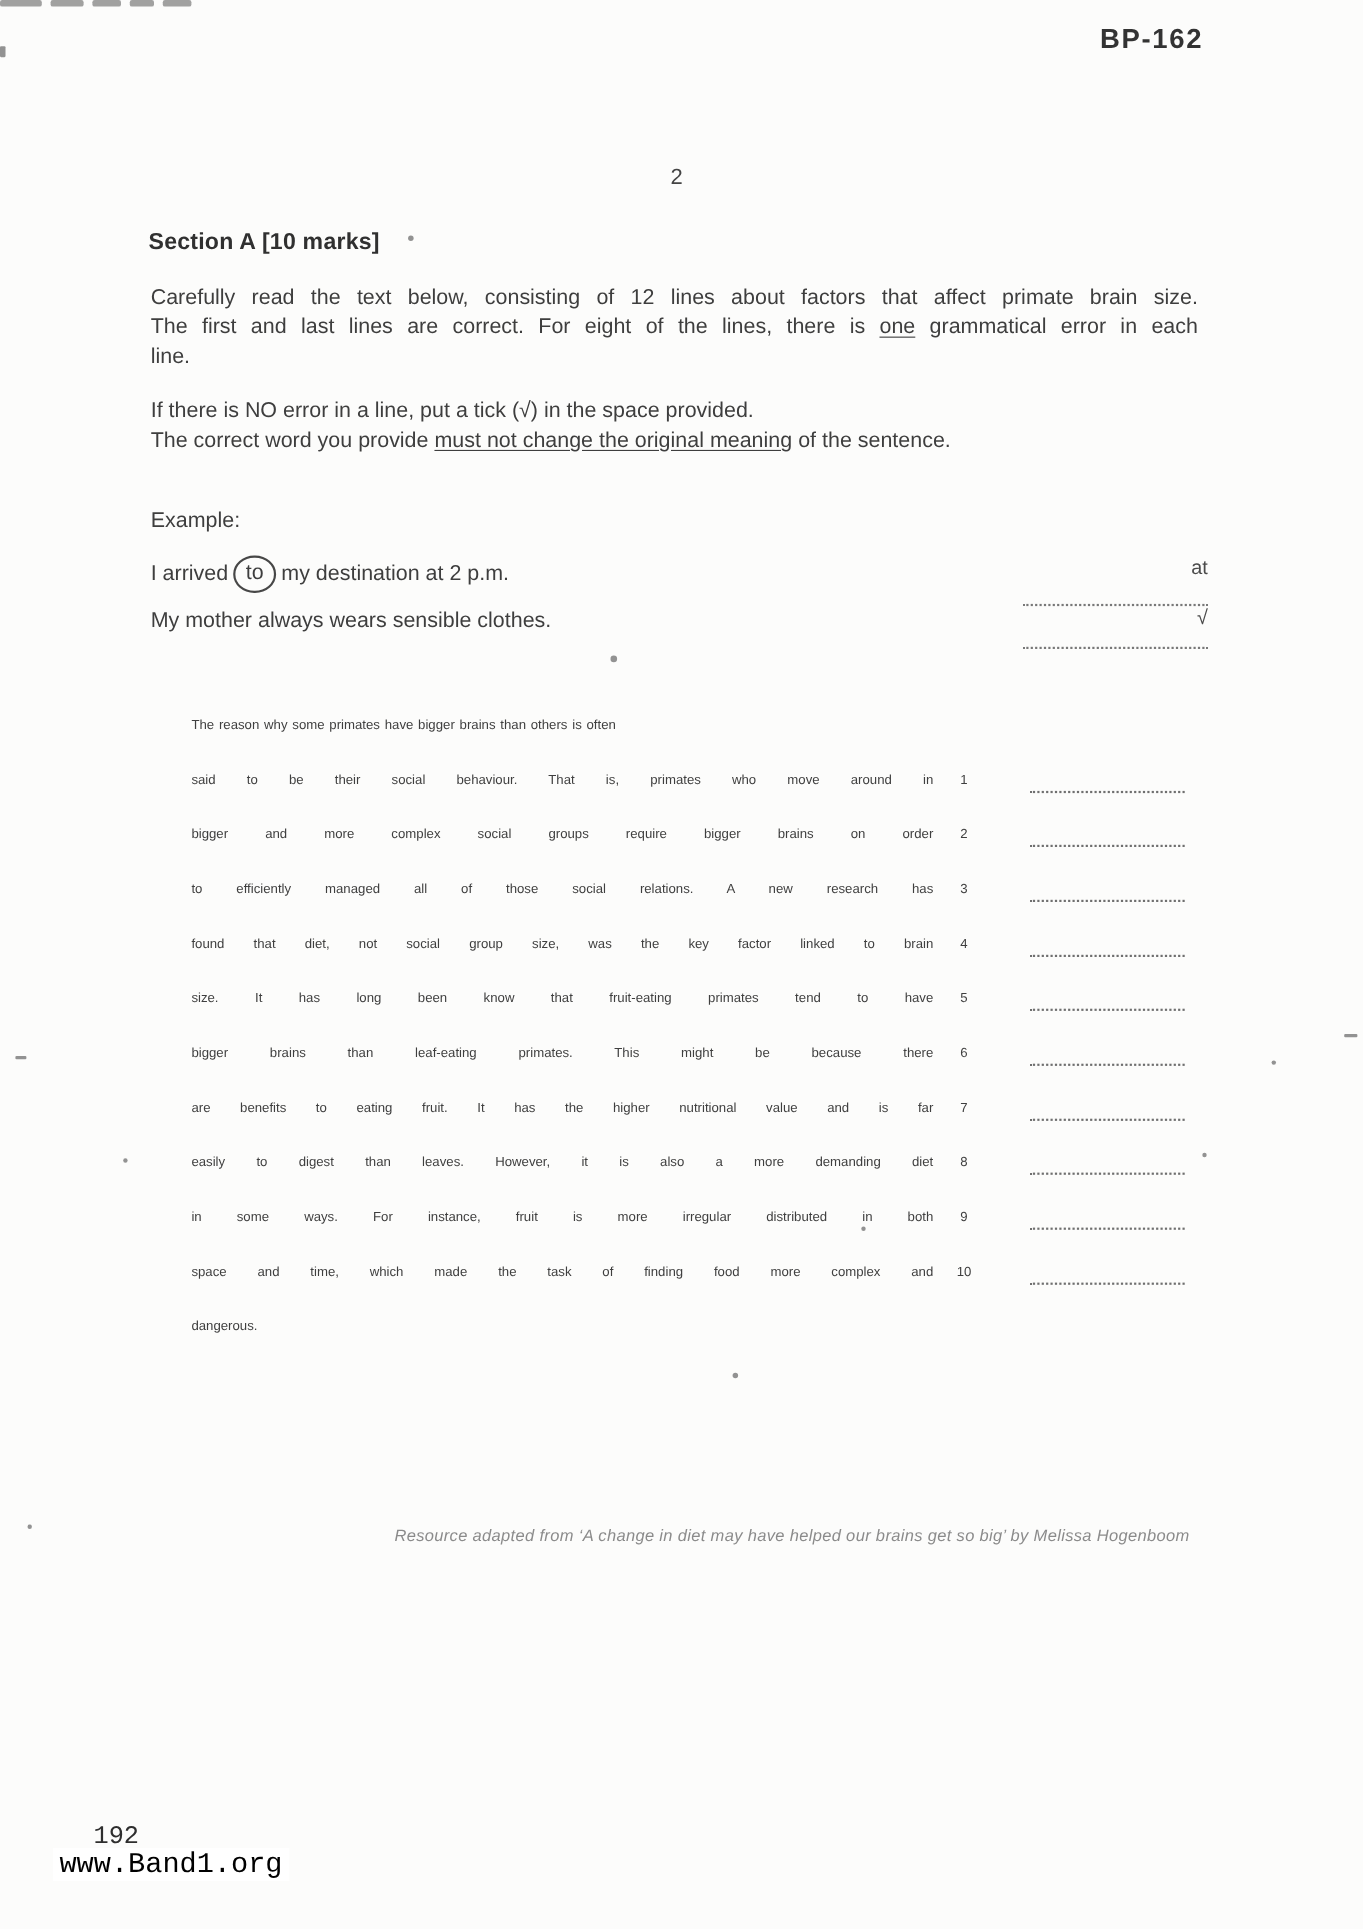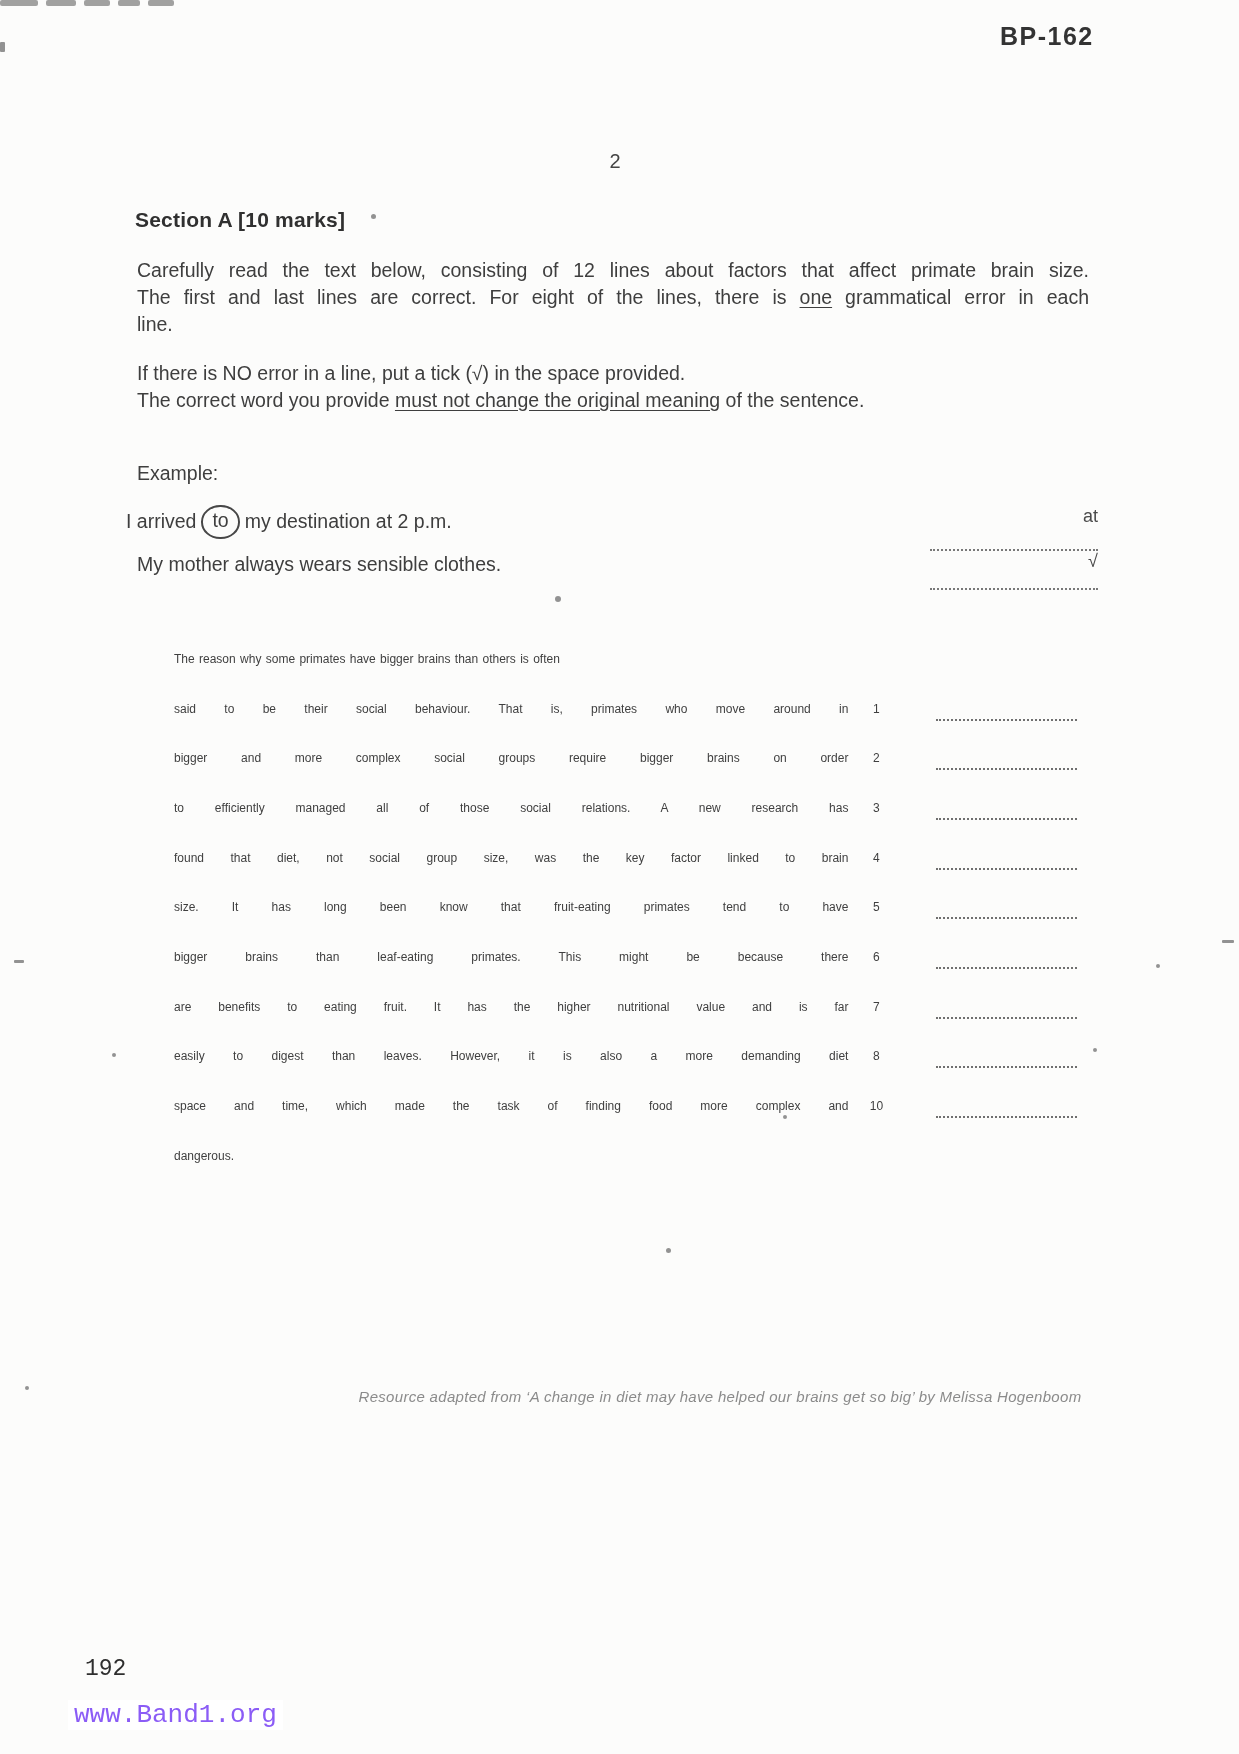--- a/index.html
+++ b/index.html
@@ -24,21 +24,21 @@
     position:absolute;top:208px;left:135px;width:1000px;text-align:left;
     font-size:21px;font-weight:bold;color:#303030;letter-spacing:.2px;
   }
   .para{position:absolute;left:137px;font-size:19.5px;line-height:27px;color:#3e3e3e;}
   .p1{top:257px;width:952px;}
   .p2{top:360px;width:1000px;}
   .jline{display:block;text-align:justify;text-align-last:justify;}
   .nline{display:block;}
   .u{text-decoration:underline;text-underline-offset:3px;}
   .example-label{position:absolute;top:462px;left:137px;font-size:19.5px;color:#3e3e3e;}
-  .ex-line1{position:absolute;top:505px;left:126px;font-size:19.5px;color:#3e3e3e;display:flex;align-items:center;}
+  .ex-line1{position:absolute;top:505px;left:137px;font-size:19.5px;color:#3e3e3e;display:flex;align-items:center;}
   .circled{
     display:inline-block;border:2px solid #474747;border-radius:50%;
     padding:4px 9px 6px 9px;margin:0 5px;line-height:1;
   }
   .ex-line2{position:absolute;top:553px;left:137px;font-size:19.5px;color:#3e3e3e;}
   .ans-slot{position:absolute;left:930px;width:168px;text-align:right;font-size:18px;color:#4a4a4a;}
   .ans-slot .dotline{display:block;border-bottom:2px dotted #787878;height:6px;}
   .ans1{top:506px;}
   .ans1 .dotline{margin-top:16px;}
   .ans2{top:551px;}
@@ -49,22 +49,22 @@
   .p-row.stretch .p-text{text-align-last:justify;}
   .p-num{display:block;width:58px;text-align:center;}
   .p-ans{display:block;width:146px;margin-left:32px;border-bottom:2px dotted #6f6f6f;height:22px;}
   .p-row.no-ans .p-ans{visibility:hidden;}
   .attribution{
     position:absolute;top:1388px;left:300px;width:840px;text-align:center;
     font-size:15px;font-style:italic;color:#8b8b8b;letter-spacing:.3px;
   }
   .footer-pagenum{position:absolute;top:1656px;left:85px;font-size:23px;color:#2e2e2e;font-family:"Liberation Mono","DejaVu Sans Mono",monospace;}
   .footer-site{
-    position:absolute;top:1680px;left:68px;font-size:26px;color:#8b5cf6;
-    font-family:"Liberation Mono","DejaVu Sans Mono",monospace;background:#ffffff;padding:0 6px;margin-top:20px;
+    position:absolute;top:1680px;left:48px;font-size:26px;color:#000000;
+    font-family:"Liberation Mono","DejaVu Sans Mono",monospace;background:#ffffff;padding:0 6px;
   }
 </style>
 </head>
 <body>
 
 <div class="page">
 
   <span class="strip-seg" style="left:0;width:38px;"></span>
   <span class="strip-seg" style="left:46px;width:30px;"></span>
   <span class="strip-seg" style="left:84px;width:26px;"></span>
@@ -149,20 +149,25 @@
         <span class="p-text">are benefits to eating fruit. It has the higher nutritional value and is far</span>
         <span class="p-num">7</span>
         <span class="p-ans"></span>
       </div>
     <div class="p-row stretch">
         <span class="p-text">easily to digest than leaves. However, it is also a more demanding diet</span>
         <span class="p-num">8</span>
         <span class="p-ans"></span>
       </div>
     <div class="p-row stretch">
+        <span class="p-text">in some ways. For instance, fruit is more irregular distributed in both</span>
+        <span class="p-num">9</span>
+        <span class="p-ans"></span>
+      </div>
+    <div class="p-row stretch">
         <span class="p-text">space and time, which made the task of finding food more complex and</span>
         <span class="p-num">10</span>
         <span class="p-ans"></span>
       </div>
     <div class="p-row no-ans">
         <span class="p-text">dangerous.</span>
         <span class="p-num"></span>
         <span class="p-ans"></span>
       </div>
   </div>

